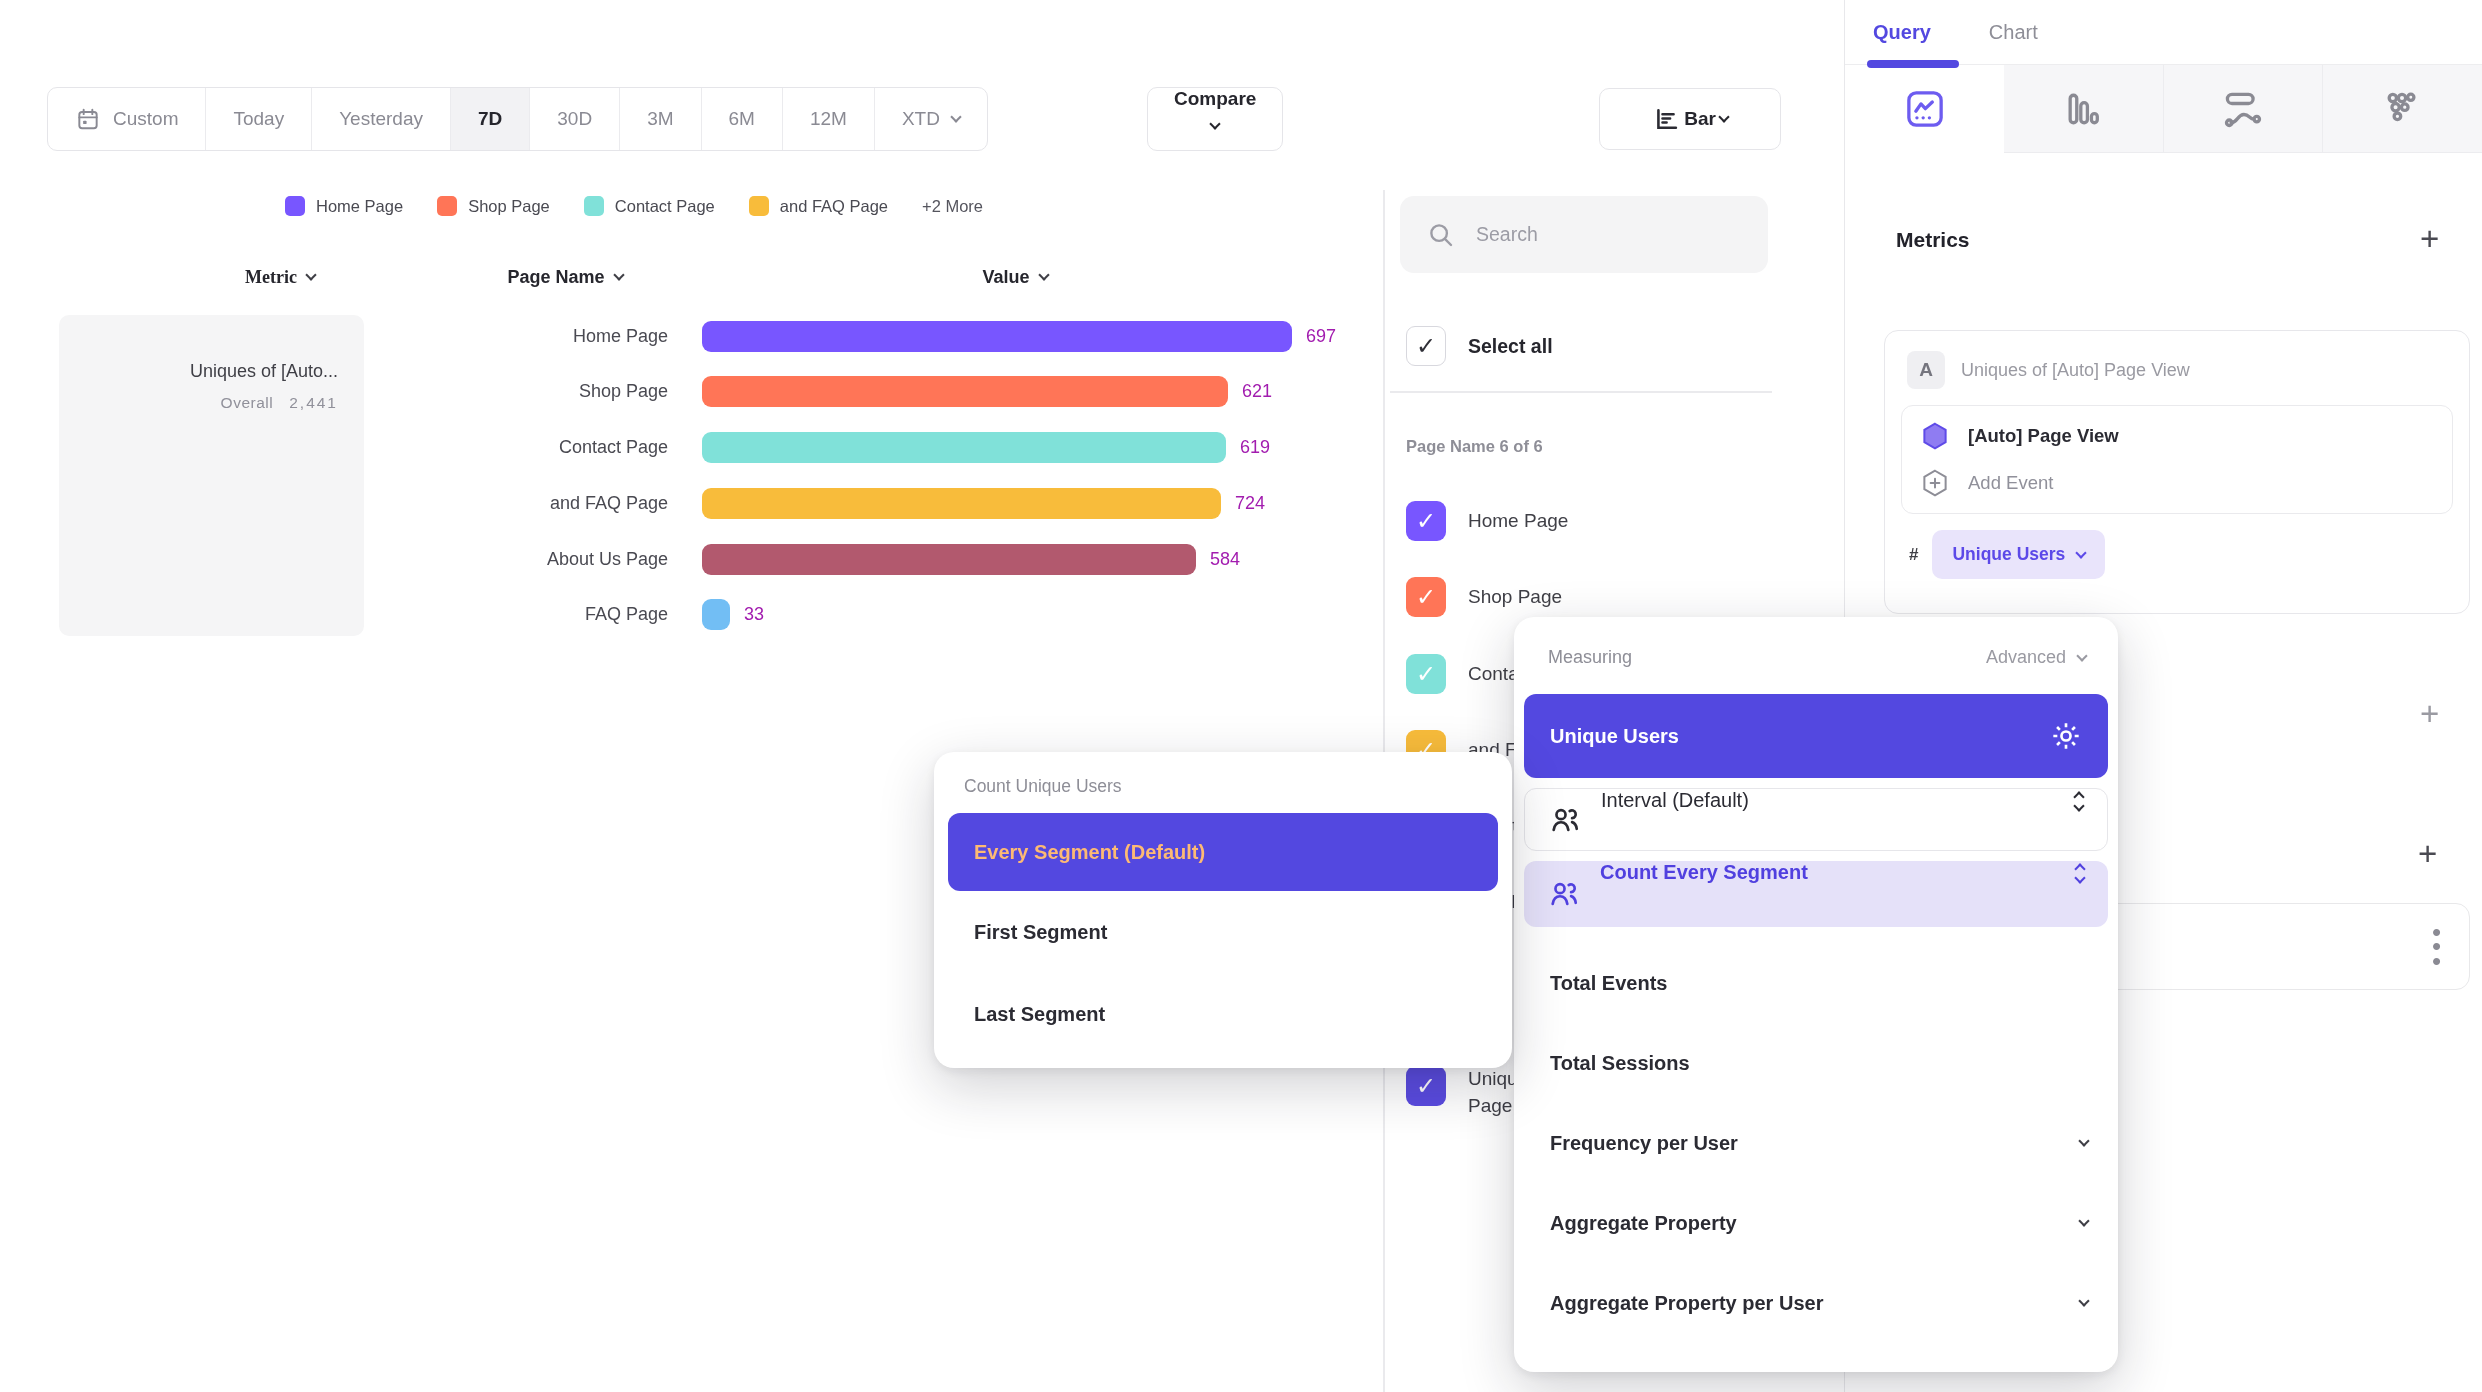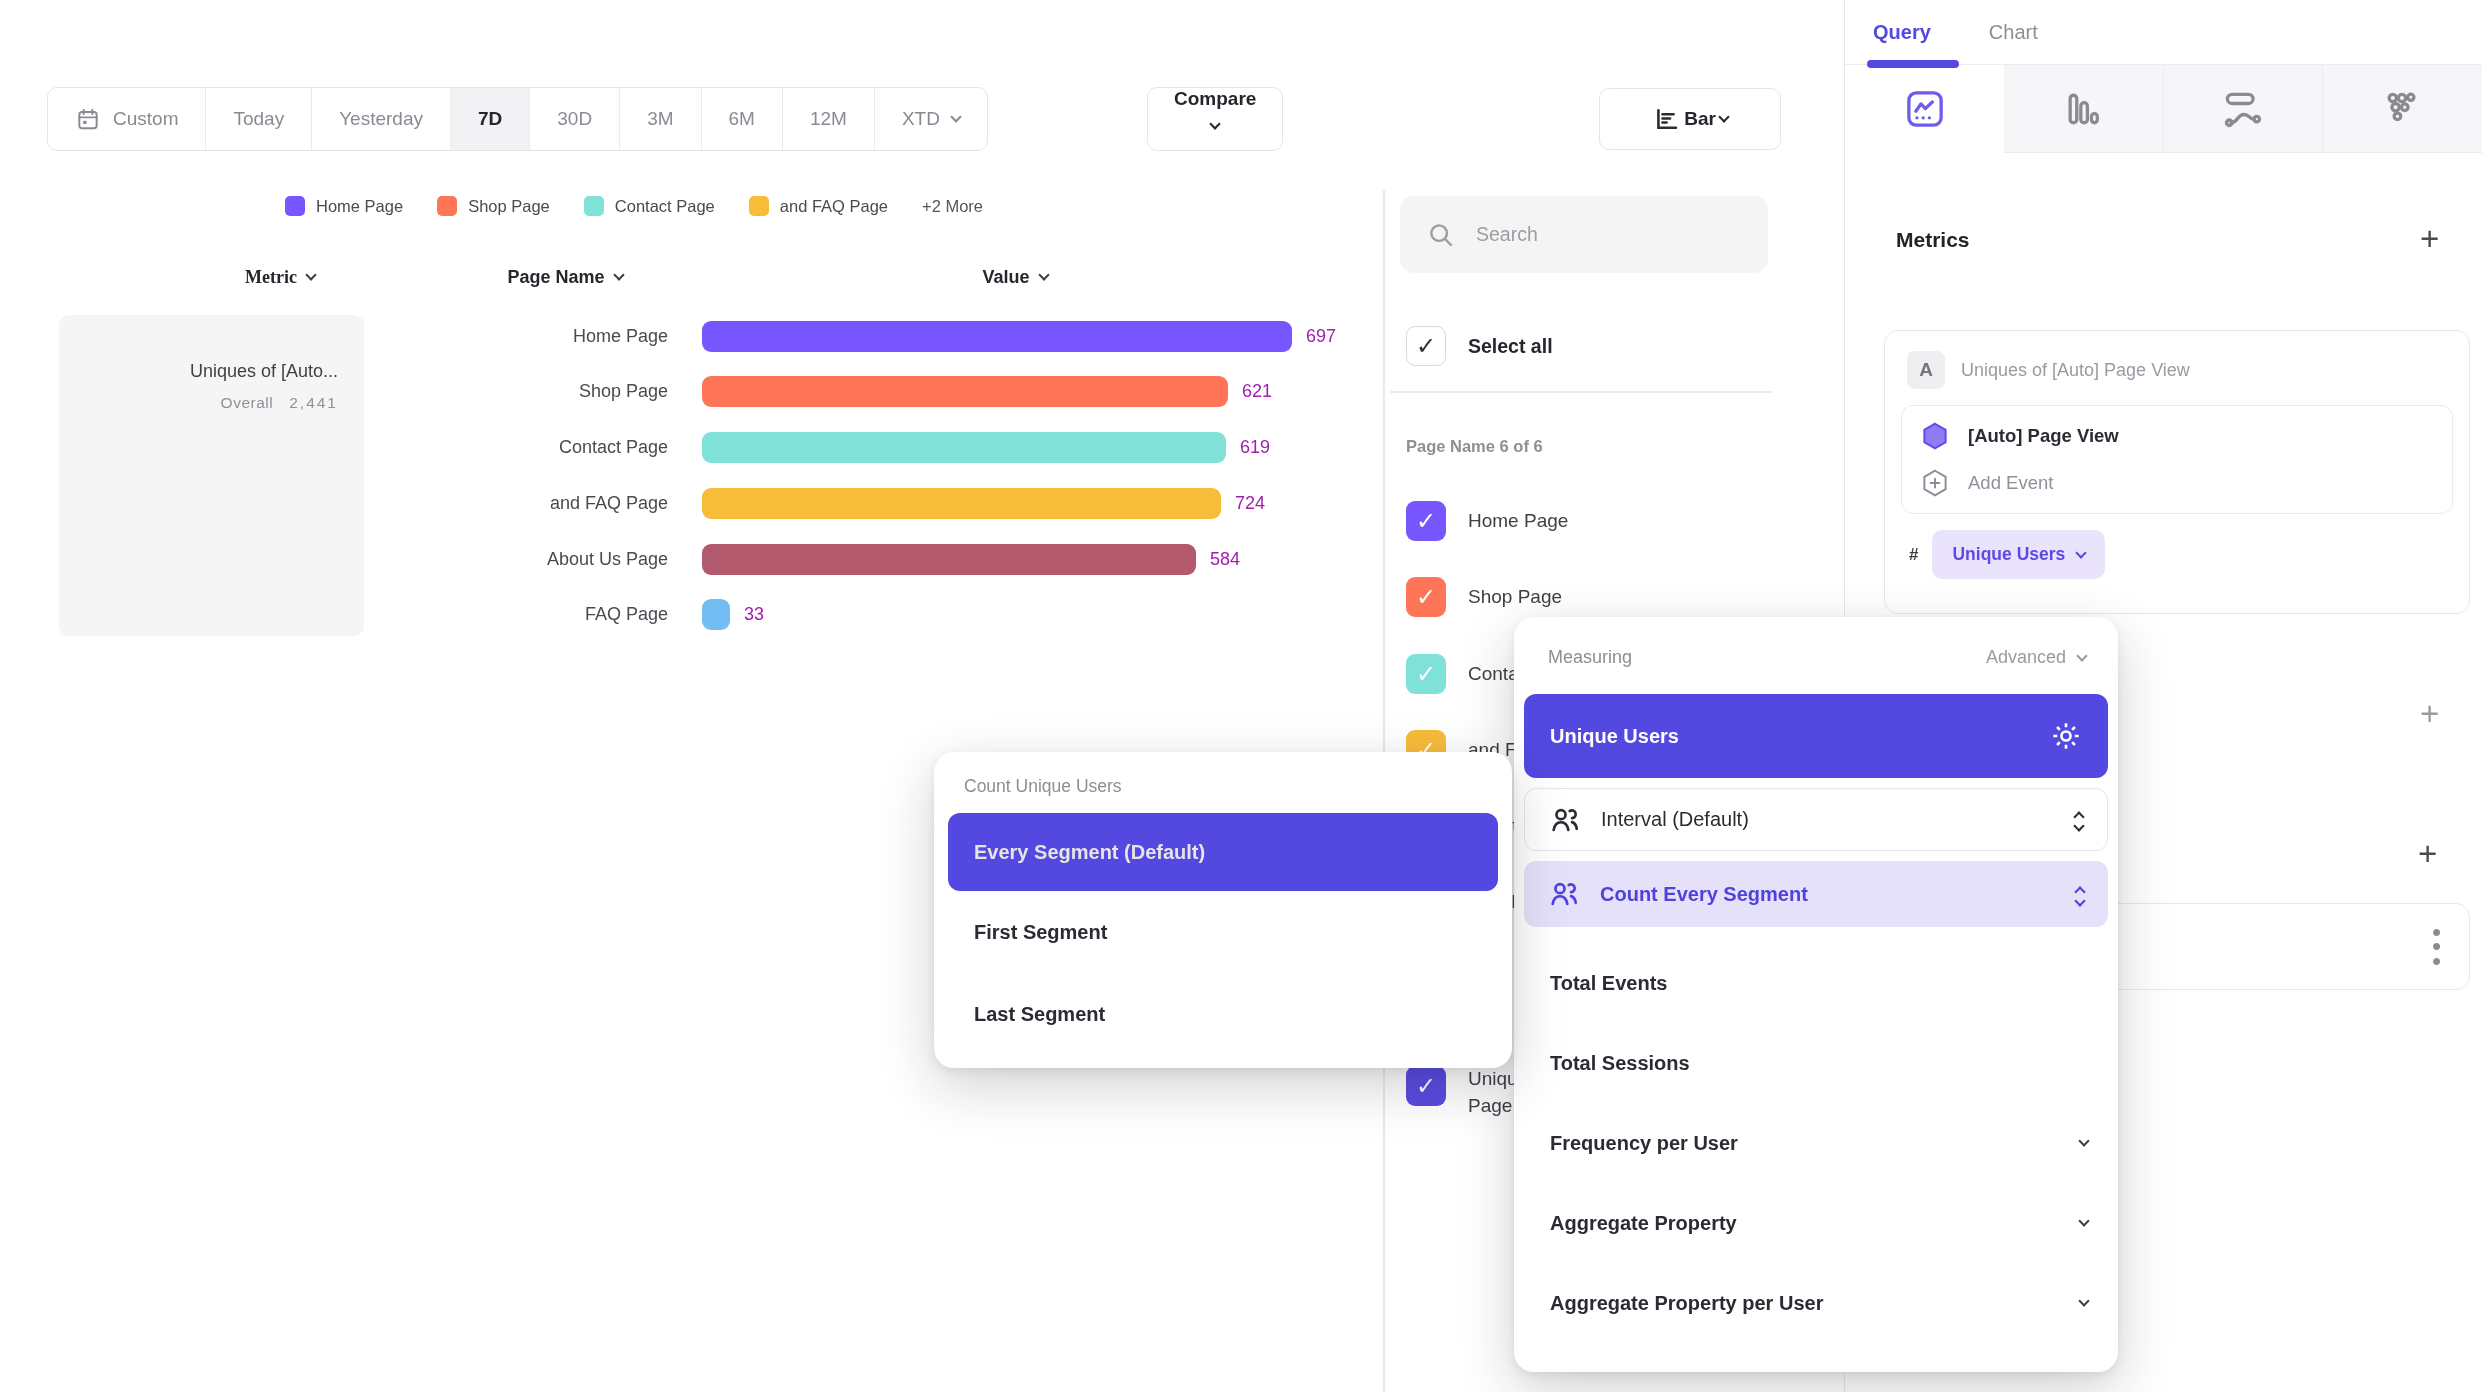--- a/index.html
+++ b/index.html
@@ -79,28 +79,28 @@
   .vdots{color:#8A8A93;font-size:26px;letter-spacing:0;line-height:.55;text-align:center;}
 
   
   .pop{background:#fff;border-radius:20px;box-shadow:0 18px 55px rgba(25,25,40,.20),0 3px 10px rgba(25,25,40,.08);box-sizing:border-box;}
   .pop-measuring{left:1514px;top:617px;width:604px;height:755px;z-index:40;padding:30px 10px 0 10px;}
   .pm-head{display:flex;align-items:center;justify-content:space-between;padding:0 22px 0 24px;}
   .pm-title{font-size:18px;color:#8E8E97;}
   .pm-adv{display:flex;align-items:center;gap:12px;font-size:18px;color:#9A9AA2;}
   .pm-selected{margin-top:26px;height:84px;background:#5348E0;border-radius:12px;display:flex;align-items:center;justify-content:space-between;padding:0 26px;color:#fff;}
   .pm-selected .lbl{font-size:20px;font-weight:700;}
-  .pm-row{margin-top:10px;height:63px;border-radius:12px;display:flex;align-items:center;gap:20px;padding:0 24px;box-sizing:border-box;font-size:20px;color:#2B2B33;}
+  .pm-row{margin-top:10px;height:63px;border-radius:12px;display:flex;gap:20px;padding:0 24px;box-sizing:border-box;font-size:20px;color:#2B2B33;}
   .pm-row.bordered{border:1.5px solid #E6E6EA;}
   .pm-row.hl{background:#E5E1F9;color:#5040DF;height:66px;font-weight:700;}
   .stepper{margin-left:auto;display:flex;flex-direction:column;gap:5px;align-items:center;}
   .pm-opt{height:80px;display:flex;align-items:center;justify-content:space-between;padding:0 20px 0 26px;font-size:20px;color:#2B2B33;font-weight:600;cursor:pointer;}
   .pop-segment{left:934px;top:752px;width:578px;height:316px;z-index:50;padding:24px 14px 0 14px;}
   .ps-title{font-size:17.5px;color:#8E8E97;padding-left:16px;}
-  .ps-selected{margin-top:16px;height:78px;background:#5348E0;border-radius:12px;display:flex;align-items:center;padding:0 26px;color:#e5e5e5;font-size:20px;font-weight:700;}
+  .ps-selected{margin-top:16px;height:78px;background:#5348E0;border-radius:12px;display:flex;align-items:center;padding:0 26px;color:#fdba74;font-size:20px;font-weight:700;}
   .ps-opt{height:82px;display:flex;align-items:center;padding-left:26px;font-size:20px;color:#2B2B33;font-weight:600;cursor:pointer;}
 
   .metric-check{left:1406px;top:1066px;display:flex;gap:22px;align-items:flex-start;}
   .metric-check .cklabel{width:195px;font-size:19px;line-height:1.4;color:#3F3F46;}
 </style>
 </head>
 <body>
 
 <div class="app">
 

